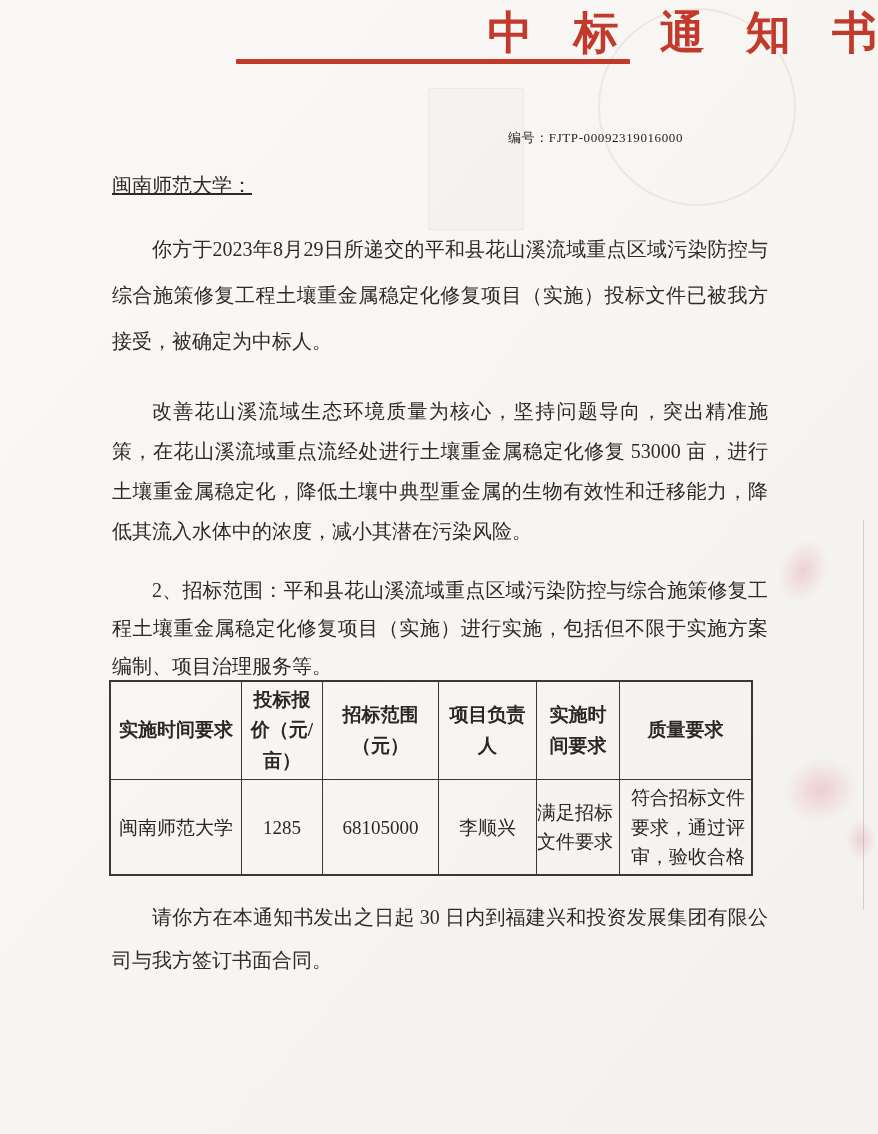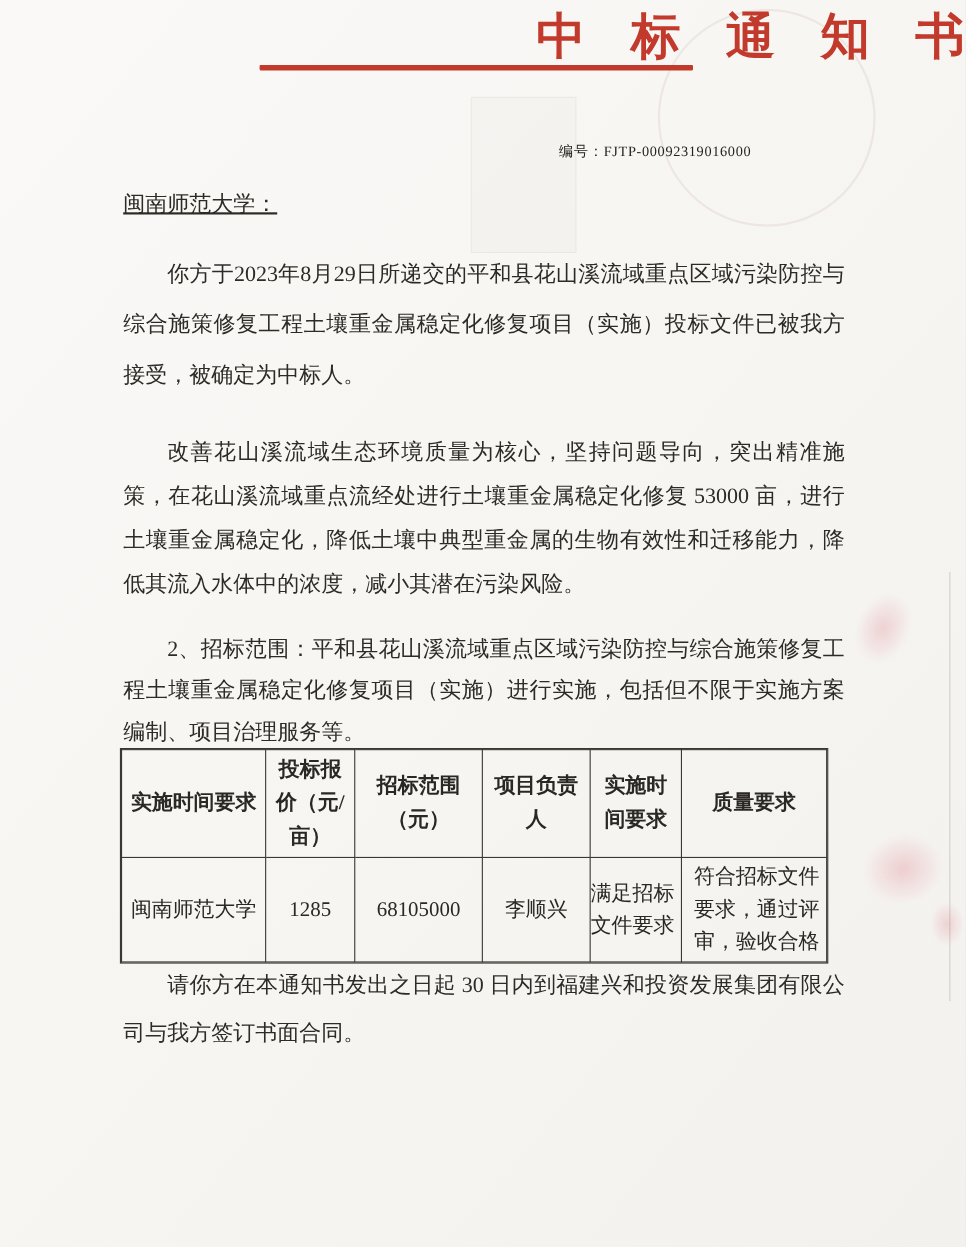--- a/index.html
+++ b/index.html
@@ -50,21 +50,21 @@
     color: #2e2b27;
     text-align: justify;
   }
   .indent { text-indent: 2em; }
   .salutation     { top: 172px; text-decoration: underline; }
   .p-accept       { top: 226px; line-height: 46px; }
   .h-sec1         { top: 349px; }
   .p-sec1         { top: 391px; line-height: 40px; }
   .p-sec2         { top: 571px; line-height: 38px; }
   .h-sec3         { top: 657px; }
-  .p-contract     { top: 875px; line-height: 43px; }
+  .p-contract     { top: 896px; line-height: 43px; }
   .p-closing      { top: 959px; }
   
   .award-table {
     position: absolute;
     top: 681px; left: 110px;
     width: 641px;
     border-collapse: collapse;
     table-layout: fixed;
     background: transparent;
   }

